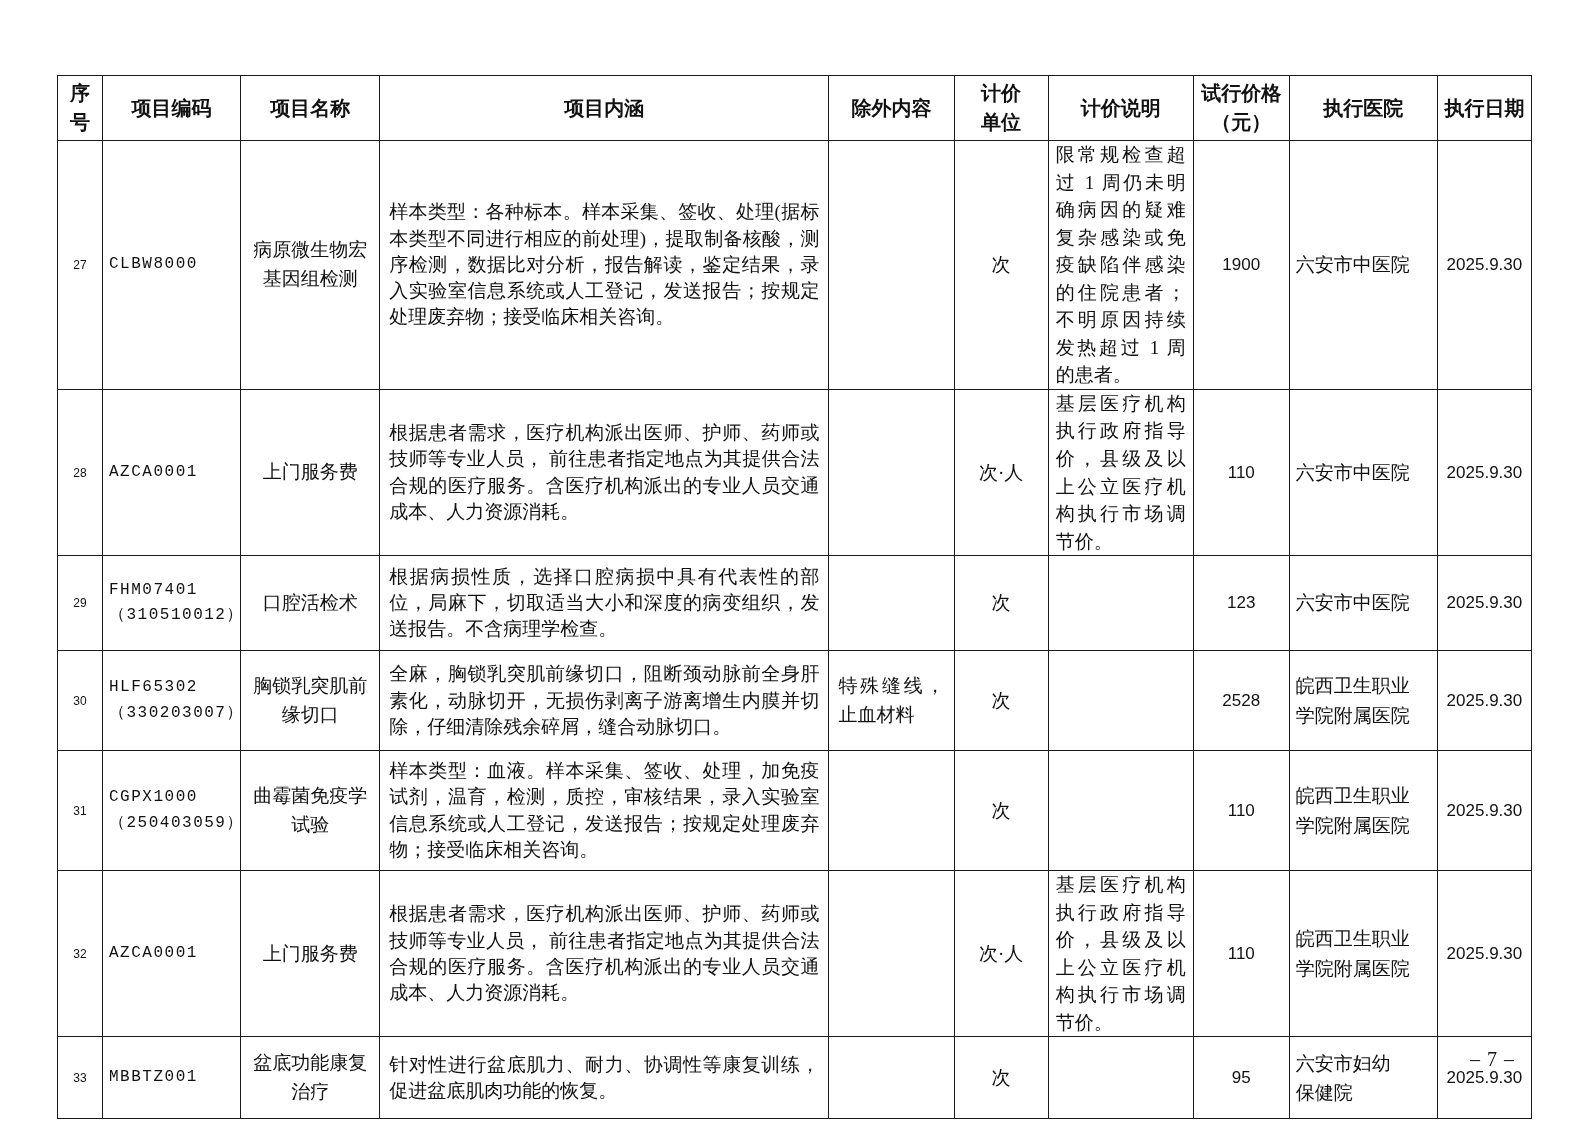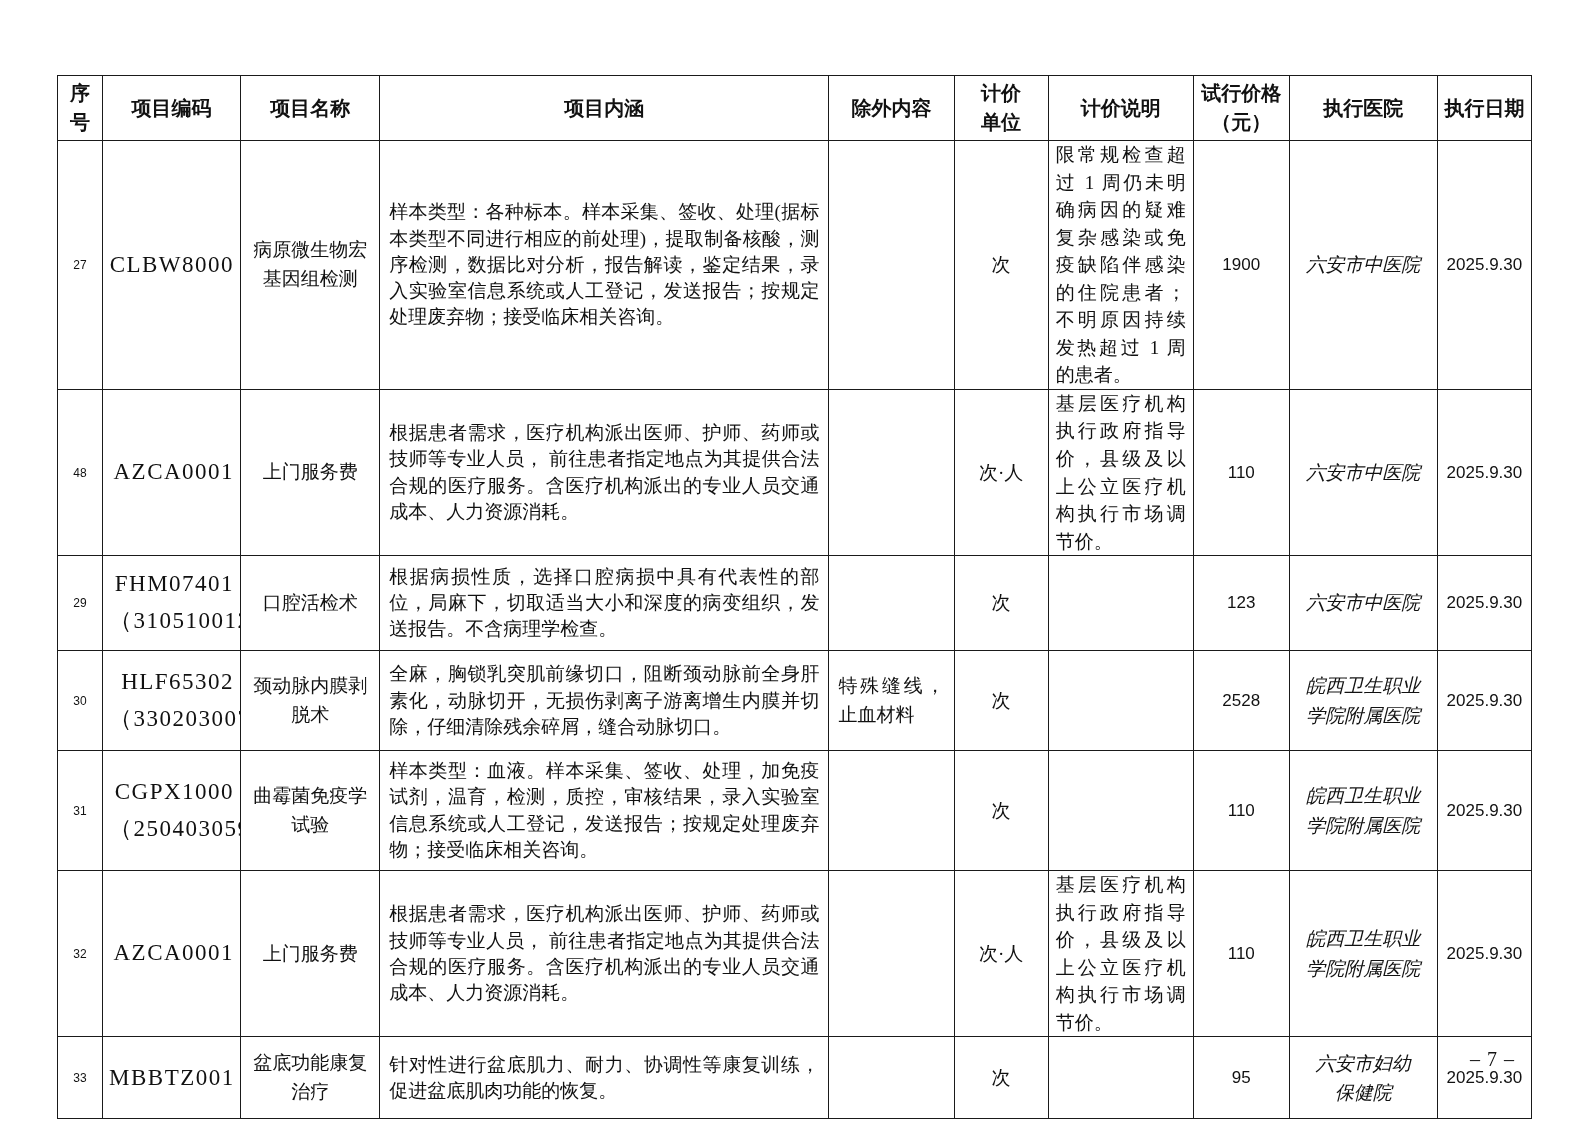--- a/index.html
+++ b/index.html
@@ -43,23 +43,23 @@
   tr.r31    { height: 120px; }
   tr.r32    { height: 134px; }
   tr.r33    { height: 82px; }
 
   td.c-seq {
     text-align: center;
     font-family: "Liberation Sans", "DejaVu Sans", sans-serif;
     font-size: 12px;
   }
   td.c-code {
-    text-align: right;
-    font-family: Liberation Serif, serif;
-    font-size: 23px;
+    text-align: left;
+    font-family: Liberation Mono, monospace;
+    font-size: 16px;
     letter-spacing: 1.5px;
     white-space: pre-line;
     line-height: 1.6;
   }
   td.c-name {
     text-align: center;
     font-size: 19px;
     line-height: 1.5;
     padding: 4px 9px;
   }
@@ -85,25 +85,23 @@
     line-height: 1.45;
     padding: 0 7px;
   }
   td.c-price, td.c-date {
     text-align: center;
     font-family: "Liberation Sans", "DejaVu Sans", sans-serif;
     font-size: 17px;
     margin-left: 7px;
   }
   td.c-hosp {
-    text-align: center;
     font-size: 19px;
     line-height: 1.55;
     white-space: pre-line;
-    font-style: italic;
   }
   .page-number {
     position: absolute;
     top: 1048px;
     right: 72px;
     font-size: 20px;
     font-family: "Liberation Serif", "DejaVu Serif", serif;
     letter-spacing: 1px;
   }
 </style>
@@ -149,21 +147,21 @@
         <td class="c-name">病原微生物宏基因组检测</td>
         <td class="c-content">样本类型：各种标本。样本采集、签收、处理(据标本类型不同进行相应的前处理)，提取制备核酸，测序检测，数据比对分析，报告解读，鉴定结果，录入实验室信息系统或人工登记，发送报告；按规定处理废弃物；接受临床相关咨询。</td>
         <td class="c-excl"></td>
         <td class="c-unit">次</td>
         <td class="c-note">限常规检查超过 1 周仍未明确病因的疑难复杂感染或免疫缺陷伴感染的住院患者；不明原因持续发热超过 1 周的患者。</td>
         <td class="c-price">1900</td>
         <td class="c-hosp">六安市中医院</td>
         <td class="c-date">2025.9.30</td>
       </tr>
       <tr class="r28">
-        <td class="c-seq">48</td>
+        <td class="c-seq">28</td>
         <td class="c-code">AZCA0001</td>
         <td class="c-name">上门服务费</td>
         <td class="c-content">根据患者需求，医疗机构派出医师、护师、药师或技师等专业人员， 前往患者指定地点为其提供合法合规的医疗服务。含医疗机构派出的专业人员交通成本、人力资源消耗。</td>
         <td class="c-excl"></td>
         <td class="c-unit">次·人</td>
         <td class="c-note">基层医疗机构执行政府指导价，县级及以上公立医疗机构执行市场调节价。</td>
         <td class="c-price">110</td>
         <td class="c-hosp">六安市中医院</td>
         <td class="c-date">2025.9.30</td>
       </tr>
@@ -177,21 +175,21 @@
         <td class="c-unit">次</td>
         <td class="c-note"></td>
         <td class="c-price">123</td>
         <td class="c-hosp">六安市中医院</td>
         <td class="c-date">2025.9.30</td>
       </tr>
       <tr class="r30">
         <td class="c-seq">30</td>
         <td class="c-code">HLF65302
 （330203007）</td>
-        <td class="c-name">颈动脉内膜剥脱术</td>
+        <td class="c-name">胸锁乳突肌前缘切口</td>
         <td class="c-content">全麻，胸锁乳突肌前缘切口，阻断颈动脉前全身肝素化，动脉切开，无损伤剥离子游离增生内膜并切除，仔细清除残余碎屑，缝合动脉切口。</td>
         <td class="c-excl">特殊缝线，止血材料</td>
         <td class="c-unit">次</td>
         <td class="c-note"></td>
         <td class="c-price">2528</td>
         <td class="c-hosp">皖西卫生职业
 学院附属医院</td>
         <td class="c-date">2025.9.30</td>
       </tr>
       <tr class="r31">

